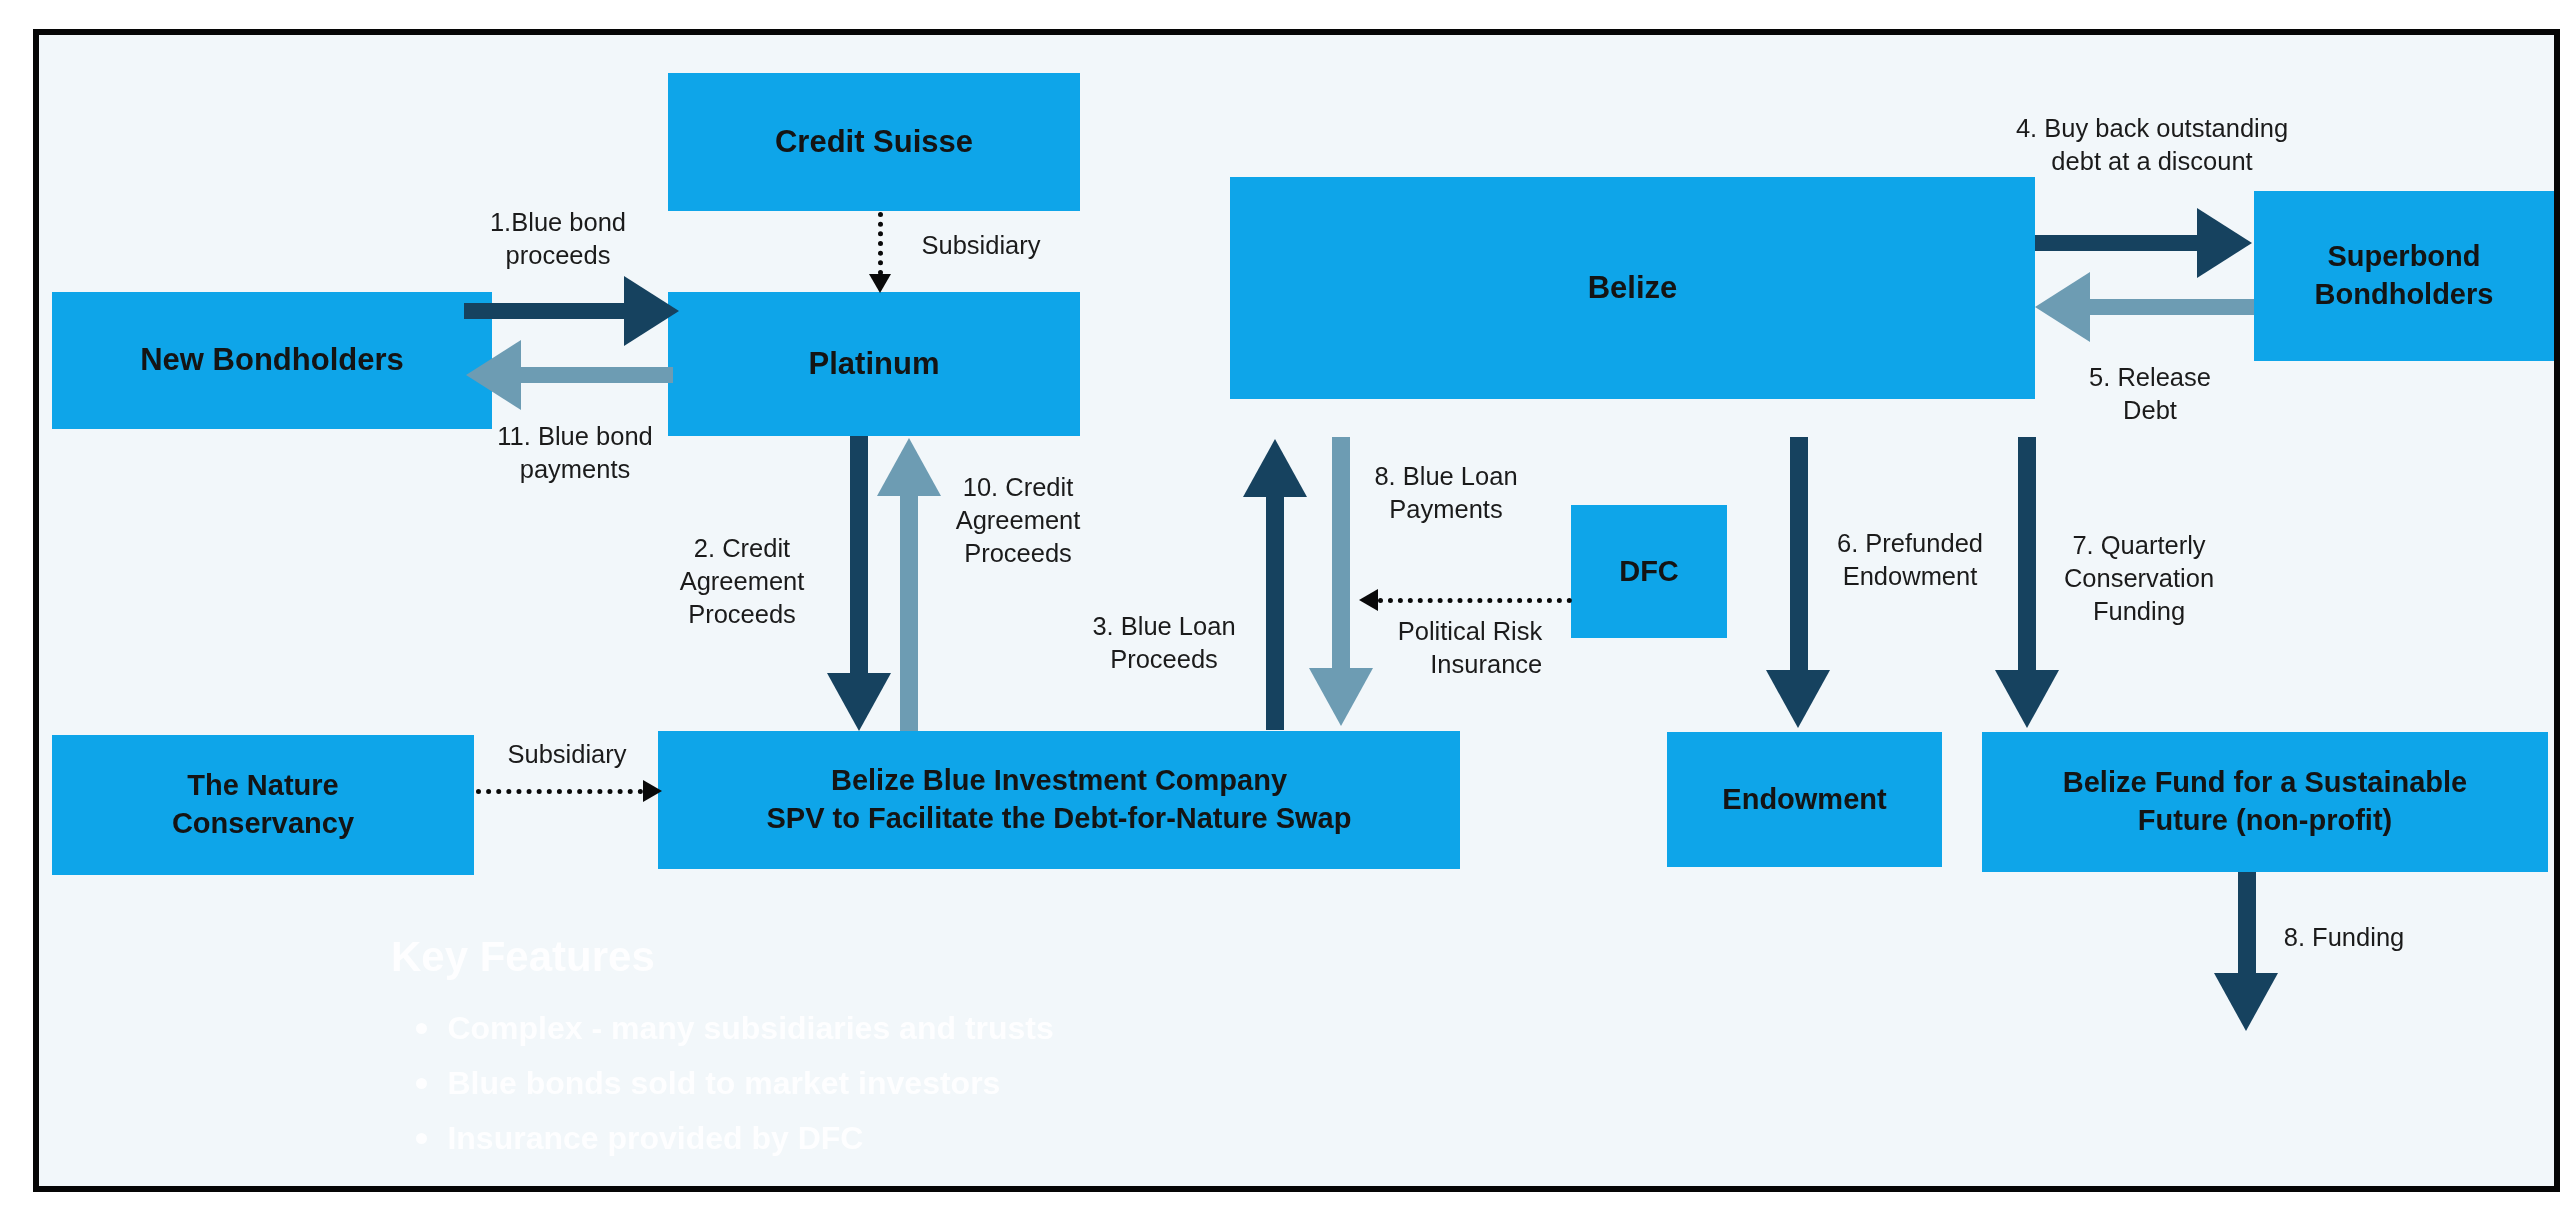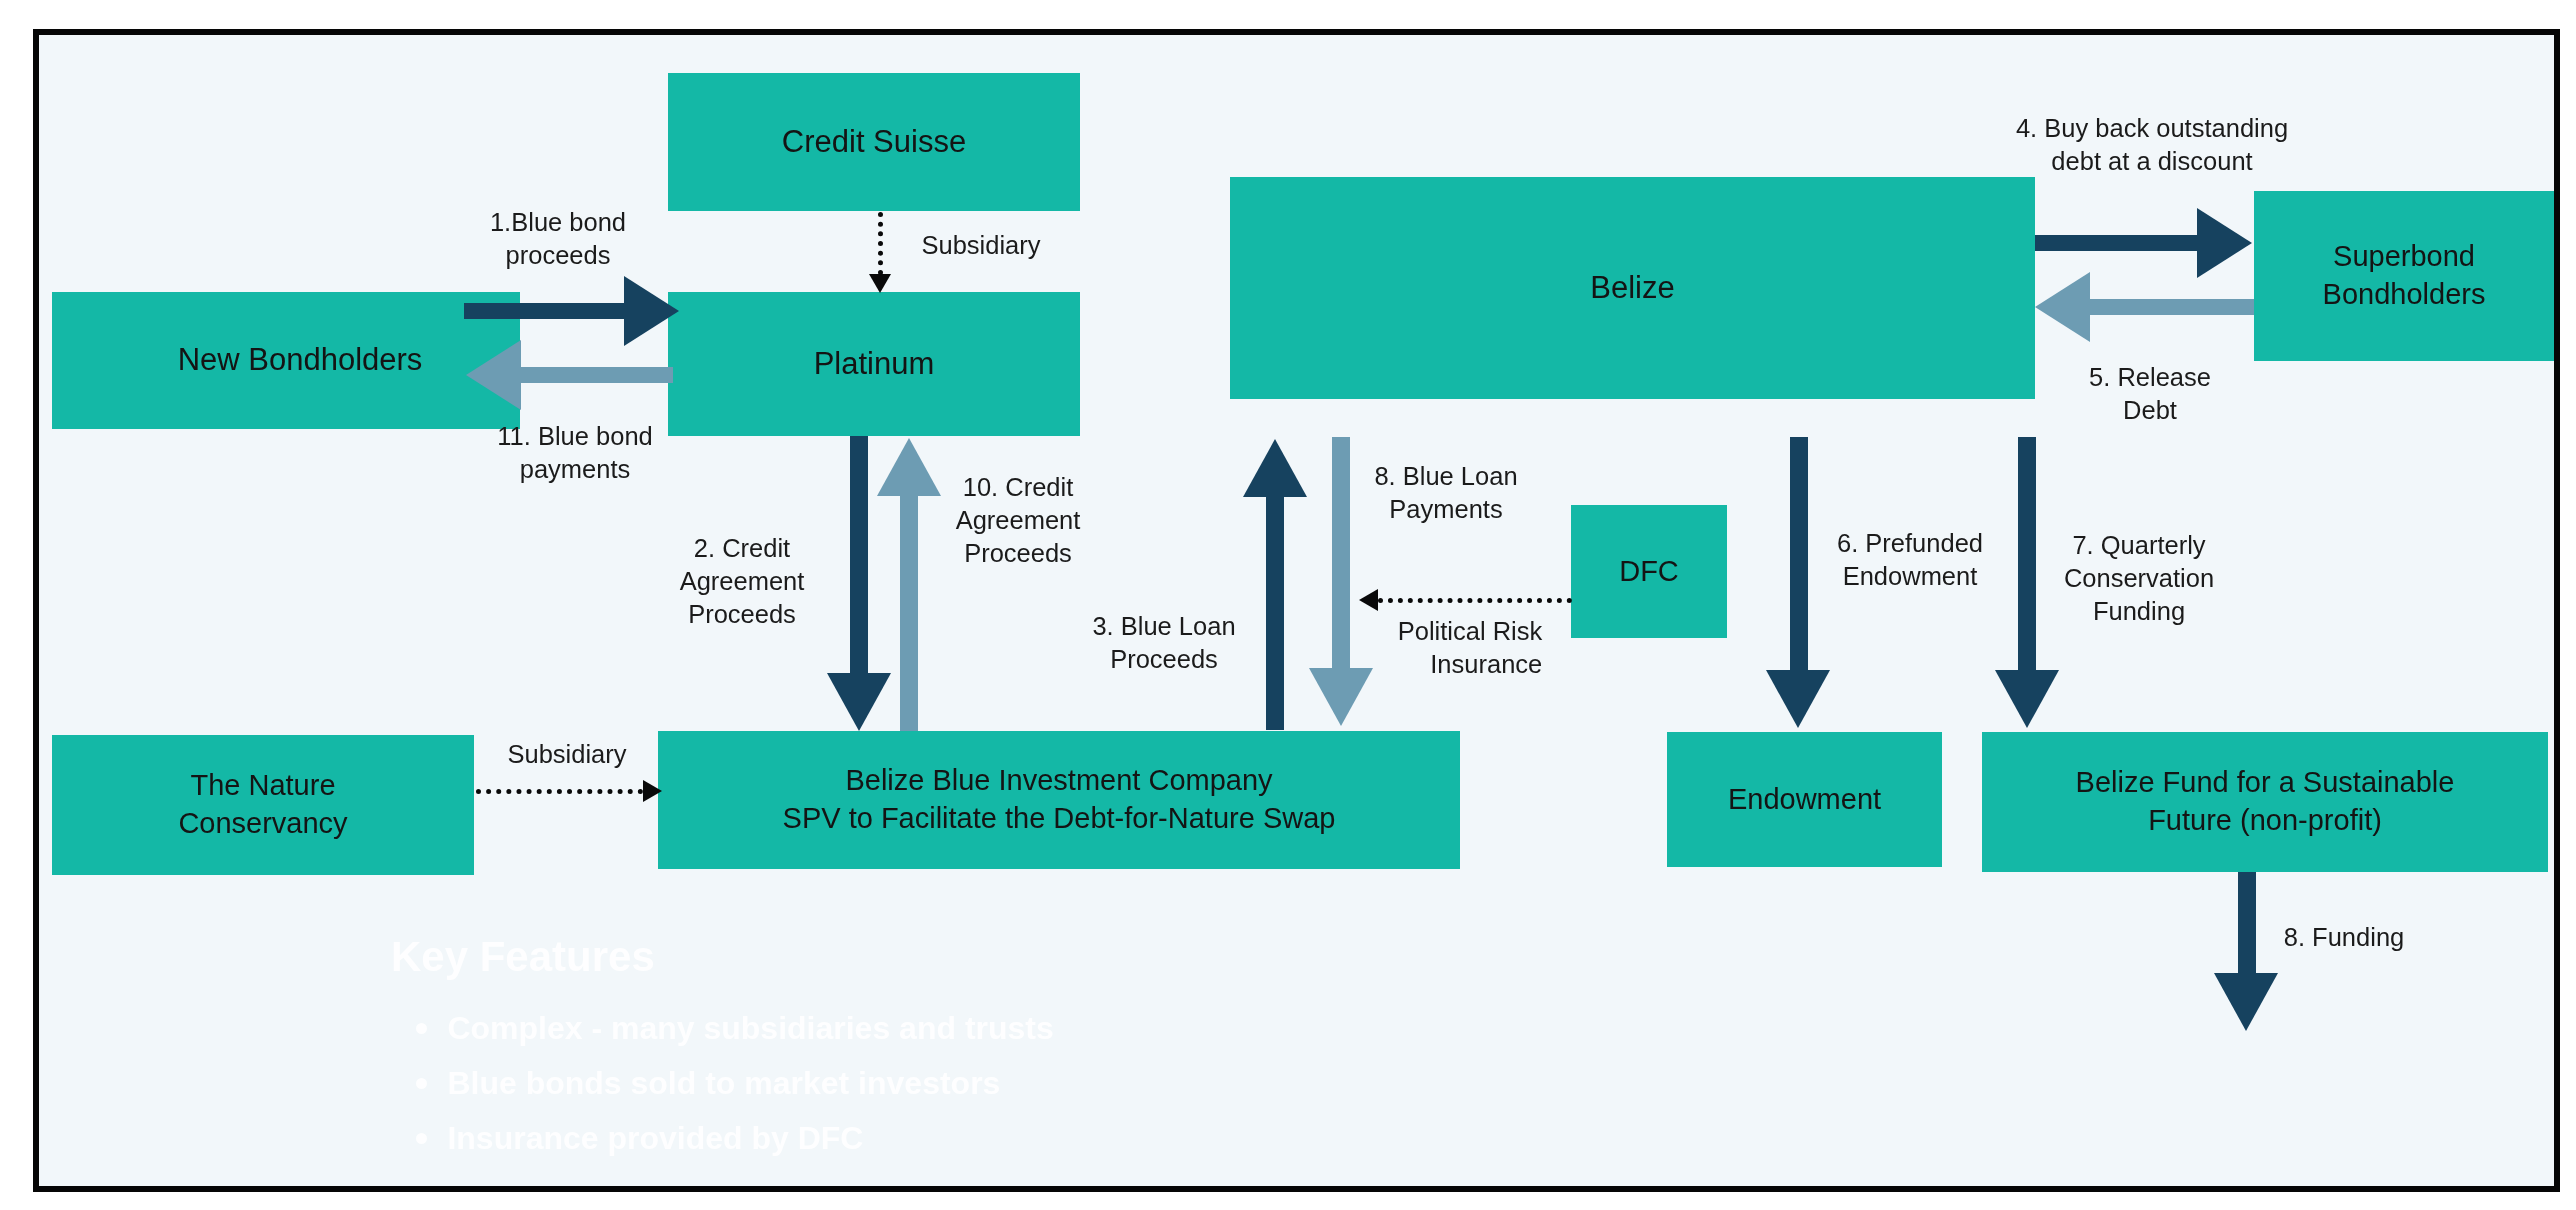--- a/index.html
+++ b/index.html
@@ -8,23 +8,23 @@
     width:2576px;height:1211px;
     background:#ffffff;
     font-family:"Liberation Sans", sans-serif;
     overflow:hidden;
   }
   .frame{
     position:absolute;left:33px;top:29px;width:2527px;height:1163px;
     border:6.5px solid #060606;background:#f2f7fa;box-sizing:border-box;
   }
   .box{
-    position:absolute;background:#14b8a6;
+    position:absolute;background:#0ea5e9;
     display:flex;align-items:center;justify-content:center;
-    text-align:center;font-weight:normal;color:#141414;
+    text-align:center;font-weight:bold;color:#141414;
     font-size:29px;line-height:1.3;white-space:pre-line;
   }
   .box.big{font-size:31px;}
   .lbl{
     position:absolute;transform:translate(-50%,-50%);
     color:#1b1b1b;font-size:25.5px;line-height:1.3;
     text-align:center;white-space:pre-line;
   }
   .shaft{position:absolute;}
   .dark{background:#16425f;}
@@ -47,21 +47,21 @@
   .kf-item{display:flex;align-items:center;height:55px;}
   .kf-dot{width:11px;height:11px;border-radius:50%;background:rgba(255,255,255,0.88);margin:0 20.4px 0 25px;flex:0 0 auto;}
 </style>
 </head>
 <body>
 
 <div class="canvas">
   <div class="frame"></div>
 
   <div class="box big" style="left:668px;top:73px;width:412px;height:138px;">Credit Suisse</div>
-  <div class="box big" style="left:52px;top:292px;width:440px;height:137px;padding-left:28px;">New Bondholders</div>
+  <div class="box big" style="left:52px;top:292px;width:440px;height:137px;">New Bondholders</div>
   <div class="box big" style="left:668px;top:292px;width:412px;height:144px;">Platinum</div>
   <div class="box big" style="left:1230px;top:177px;width:805px;height:222px;">Belize</div>
   <div class="box" style="left:2254px;top:191px;width:300px;height:170px;">Superbond
 Bondholders</div>
   <div class="box" style="left:52px;top:735px;width:422px;height:140px;">The Nature
 Conservancy</div>
   <div class="box" style="left:1571px;top:505px;width:156px;height:133px;">DFC</div>
   <div class="box" style="left:658px;top:731px;width:802px;height:138px;">Belize Blue Investment Company
 SPV to Facilitate the Debt-for-Nature Swap</div>
   <div class="box" style="left:1667px;top:732px;width:275px;height:135px;">Endowment</div>

